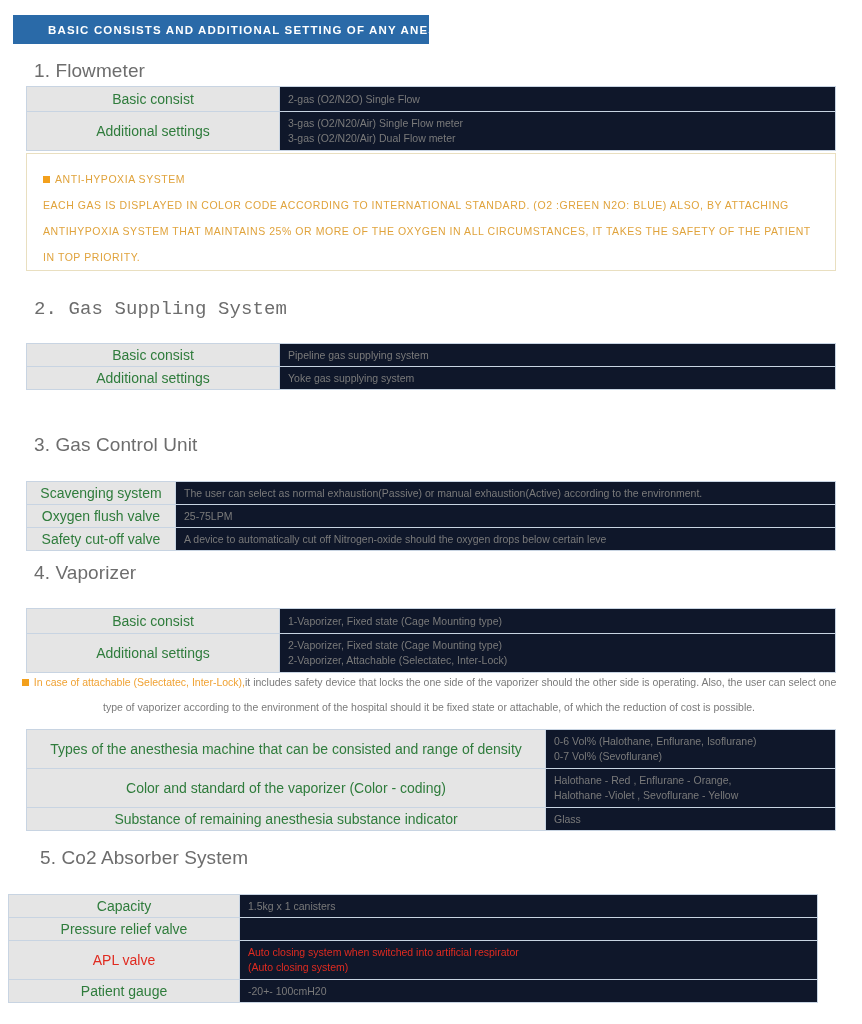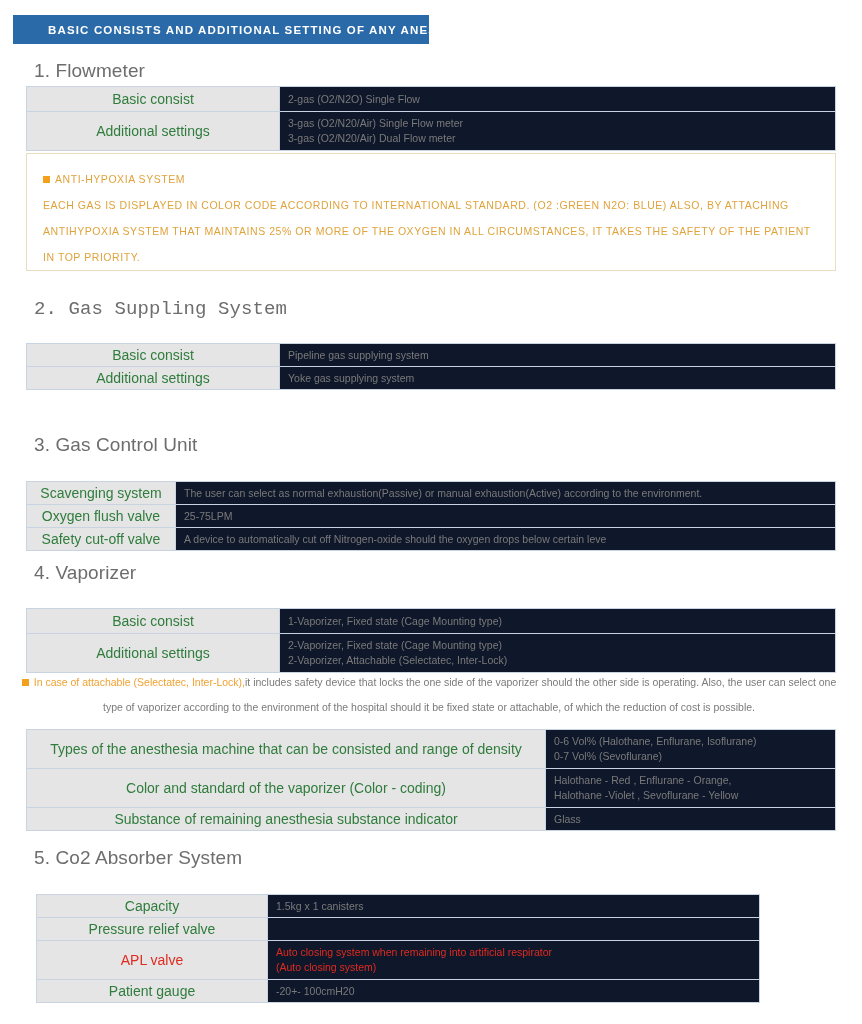--- a/index.html
+++ b/index.html
@@ -243,40 +243,40 @@
     </tr>
     <tr>
       <td class="lbl" style="height:22px;">Substance of remaining anesthesia substance indicator</td>
       <td class="val">
         <span class="cellline">Glass</span>
       </td>
     </tr>
   </tbody>
     </table>
 
-  <div class="heading" style="top:847px;">5. Co2 Absorber System</div>
-
-  <table class="tbl" style="left:36px; top:894px; width:724px;">
+  <div class="heading" style="top:847px;margin-left:6px;">5. Co2 Absorber System</div>
+
+  <table class="tbl" style="left:8px; top:894px; width:810px;">
     <tbody>
         <tr>
       <td class="lbl" style="width:214px; height:22px;">Capacity</td>
       <td class="val">
         <span class="cellline">1.5kg x 1 canisters</span>
       </td>
     </tr>
     <tr>
       <td class="lbl" style="height:22px;">Pressure relief valve</td>
       <td class="val">
         <span class="cellline"></span>
       </td>
     </tr>
     <tr>
       <td class="lbl lbl-red" style="height:38px;">APL valve</td>
       <td class="val val-red">
-        <span class="cellline">Auto closing system when remaining into artificial respirator</span>
+        <span class="cellline">Auto closing system when switched into artificial respirator</span>
         <span class="cellline">(Auto closing system)</span>
       </td>
     </tr>
     <tr>
       <td class="lbl" style="height:22px;">Patient gauge</td>
       <td class="val">
         <span class="cellline">-20+- 100cmH20</span>
       </td>
     </tr>
   </tbody>

